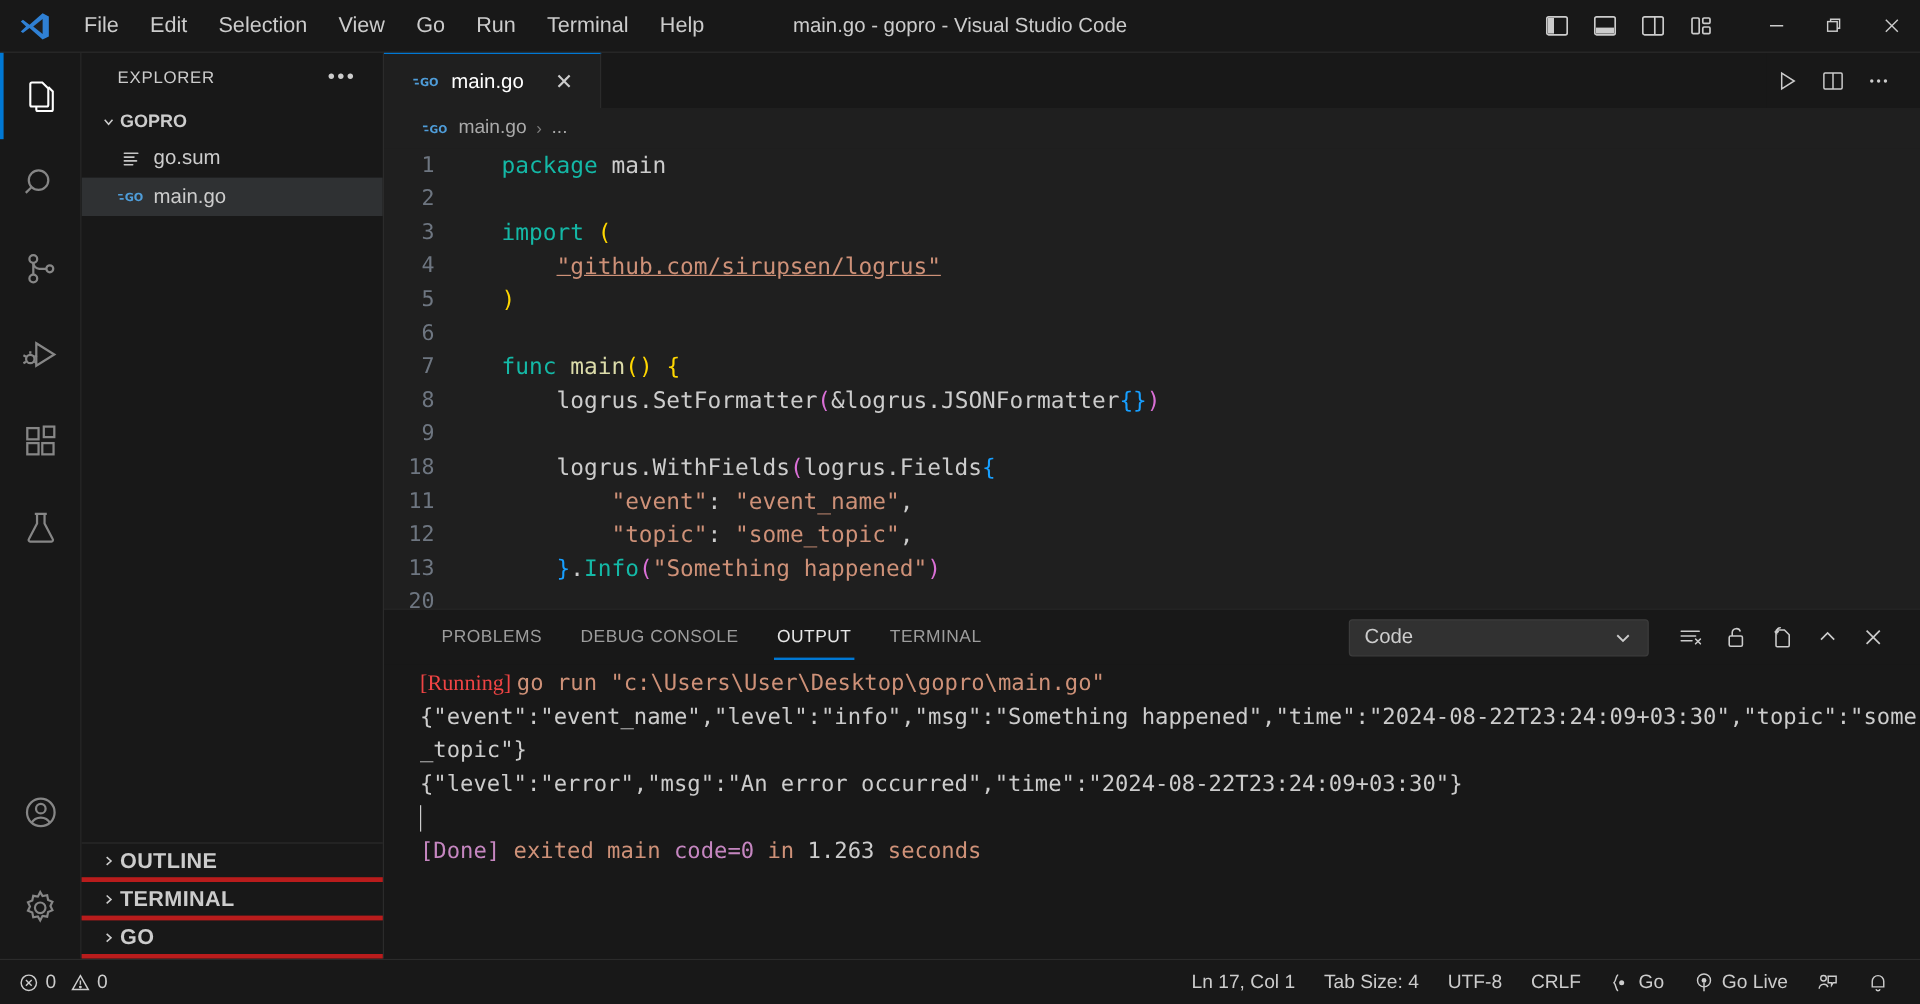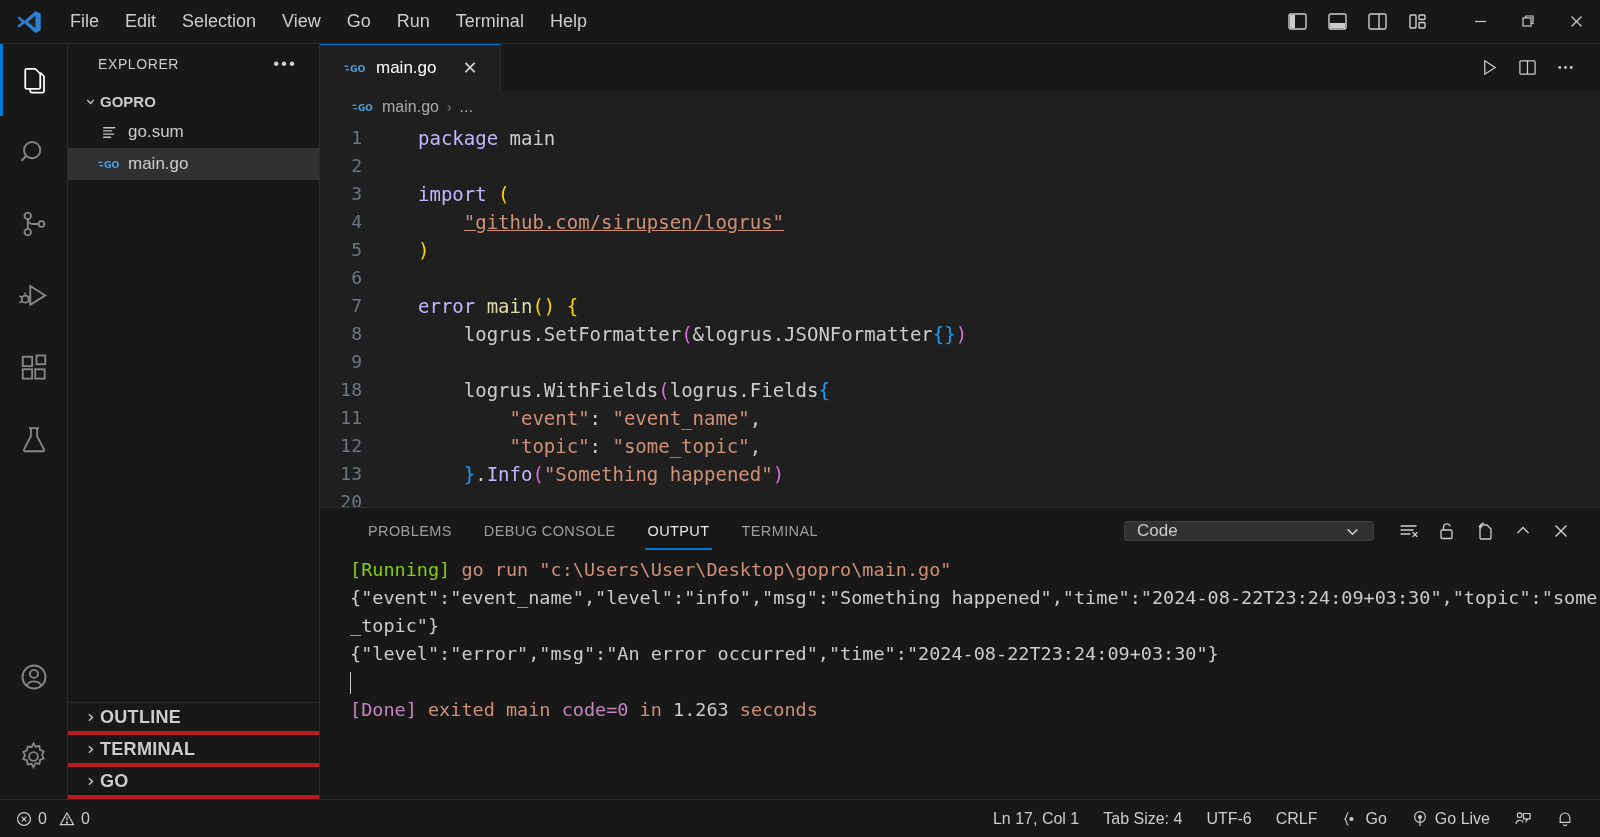--- a/index.html
+++ b/index.html
@@ -112,21 +112,21 @@
     font-family: "DejaVu Sans Mono", monospace; font-size: 19px; line-height: 28px;
   }
   .code-line { display: flex; height: 28px; align-items: center; white-space: pre; }
   .ln {
     width: 68px; flex: 0 0 68px; text-align: right; padding-right: 26px;
     color: #6e7681; font-size: 18px; font-family: "DejaVu Sans Mono", monospace;
   }
   .code-text { padding-left: 30px; color: #cccccc; position: relative; }
 
   
-  .t-kw    { color: #c4b5fd; }
+  .t-kw    { color: #14b8a6; }
   .t-fn    { color: #dcdcaa; }
   .t-str   { color: #ce9178; }
   .t-paren { color: #da70d6; }
   .t-brace { color: #ffd700; }
   .t-brace2{ color: #179fff; }
   .t-plain { color: #cccccc; }
   .t-link  { color: #ce9178; text-decoration: underline; text-decoration-color: #ce9178; }
 
   
   .panel { flex: 0 0 292px; background: #181818; display: flex; flex-direction: column; border-top: 1px solid #2b2b2b; }
@@ -135,33 +135,33 @@
   .p-tab {
     display: flex; align-items: center; padding: 0 16px; color: #9d9d9d;
     font-size: 14.5px; letter-spacing: .4px; position: relative;
   }
   .p-tab.active { color: #e7e7e7; }
   .p-tab.active::after {
     content: ""; position: absolute; left: 14px; right: 14px; bottom: 4px; height: 2px; background: #0078d4;
   }
   .panel-head-right { margin-left: auto; display: flex; align-items: center; gap: 4px; padding-right: 22px; }
   .select-box {
-    width: 250px; height: 20px; background: #313131; border: 1px solid #3c3c3c; border-radius: 3px;
+    width: 250px; height: 31px; background: #313131; border: 1px solid #3c3c3c; border-radius: 3px;
     display: flex; align-items: center; justify-content: space-between; padding: 4px 12px;
     color: #cccccc; font-size: 17px; margin-right: 14px;
   }
   .ph-btn { width: 34px; height: 34px; display: flex; align-items: center; justify-content: center; color: #cccccc; border-radius: 4px; }
 
   .panel-body {
     flex: 1 1 auto; overflow: hidden; padding: 2px 0 0 0;
     font-family: "DejaVu Sans Mono", monospace; font-size: 18.5px; line-height: 28px;
     color: #cccccc; background: #181818;
   }
   .out-line { white-space: pre-wrap; padding-left: 30px; word-break: break-all; }
-  .o-blue { color: #84cc16; }
+  .o-blue { color: #ef4444; font-family: Liberation Serif, serif; }
   .o-mag  { color: #c586c0; }
   .o-str  { color: #ce9178; }
   .o-white{ color: #cccccc; }
   .cursor-bar { display: inline-block; width: 1px; height: 22px; background: #cccccc; vertical-align: middle; }
 
   
   .statusbar {
     height: 38px; flex: 0 0 38px; background: #181818; border-top: 1px solid #2b2b2b;
     display: flex; align-items: center; color: #cccccc; font-size: 16px;
   }
@@ -185,20 +185,21 @@
     <div class="menubar">
       <div class="menu-item">File</div>
       <div class="menu-item">Edit</div>
       <div class="menu-item">Selection</div>
       <div class="menu-item">View</div>
       <div class="menu-item">Go</div>
       <div class="menu-item">Run</div>
       <div class="menu-item">Terminal</div>
       <div class="menu-item">Help</div>
     </div>
+    <div class="window-title">main.go - gopro - Visual Studio Code</div>
     <div class="title-right">
       <div class="layout-ctrls">
         <div class="layout-btn">
           <svg width="19" height="17" viewBox="0 0 19 17">
               <rect x="1" y="1" width="17" height="15" rx="1.5" fill="none" stroke="#cccccc" stroke-width="1.4"></rect>
               <rect x="2" y="2" width="5" height="13" fill="#cccccc"></rect>
             </svg>
         </div>
         <div class="layout-btn">
           <svg width="19" height="17" viewBox="0 0 19 17">
@@ -421,21 +422,21 @@
         <span class="bc-item">...</span>
       </div>
 
       <div class="code-area" id="code-area">
           <div class="code-line"><div class="ln">1</div><div class="code-text"><span class="t-kw">package </span><span class="t-plain">main</span></div></div>
           <div class="code-line"><div class="ln">2</div><div class="code-text"></div></div>
           <div class="code-line"><div class="ln">3</div><div class="code-text"><span class="t-kw">import </span><span class="t-brace">(</span></div></div>
           <div class="code-line"><div class="ln">4</div><div class="code-text"><span class="t-plain">    </span><span class="t-link">"github.com/sirupsen/logrus"</span></div></div>
           <div class="code-line"><div class="ln">5</div><div class="code-text"><span class="t-brace">)</span></div></div>
           <div class="code-line"><div class="ln">6</div><div class="code-text"></div></div>
-          <div class="code-line"><div class="ln">7</div><div class="code-text"><span class="t-kw">error </span><span class="t-fn">main</span><span class="t-brace">()</span><span class="t-plain"> </span><span class="t-brace">{</span></div></div>
+          <div class="code-line"><div class="ln">7</div><div class="code-text"><span class="t-kw">func </span><span class="t-fn">main</span><span class="t-brace">()</span><span class="t-plain"> </span><span class="t-brace">{</span></div></div>
           <div class="code-line"><div class="ln">8</div><div class="code-text"><span class="t-plain">    </span><span class="t-plain">logrus</span><span class="t-plain">.</span><span class="t-plain">SetFormatter</span><span class="t-paren">(</span><span class="t-plain">&amp;logrus.JSONFormatter</span><span class="t-brace2">{}</span><span class="t-paren">)</span></div></div>
           <div class="code-line"><div class="ln">9</div><div class="code-text"></div></div>
           <div class="code-line"><div class="ln">18</div><div class="code-text"><span class="t-plain">    </span><span class="t-plain">logrus.WithFields</span><span class="t-paren">(</span><span class="t-plain">logrus.Fields</span><span class="t-brace2">{</span></div></div>
           <div class="code-line"><div class="ln">11</div><div class="code-text"><span class="t-plain">        </span><span class="t-str">"event"</span><span class="t-plain">: </span><span class="t-str">"event_name"</span><span class="t-plain">,</span></div></div>
           <div class="code-line"><div class="ln">12</div><div class="code-text"><span class="t-plain">        </span><span class="t-str">"topic"</span><span class="t-plain">: </span><span class="t-str">"some_topic"</span><span class="t-plain">,</span></div></div>
           <div class="code-line"><div class="ln">13</div><div class="code-text"><span class="t-plain">    </span><span class="t-brace2">}</span><span class="t-plain">.</span><span class="t-kw">Info</span><span class="t-paren">(</span><span class="t-str">"Something happened"</span><span class="t-paren">)</span></div></div>
           <div class="code-line"><div class="ln">20</div><div class="code-text"></div></div>
         </div>
 
       <div class="panel">
@@ -517,21 +518,21 @@
               <line x1="8" y1="6" x2="8" y2="9.6"></line>
               <circle cx="8" cy="11.6" r="0.6" fill="#cccccc"></circle>
             </svg>
         </span>
         <span>0</span>
       </div>
     </div>
     <div class="sb-right">
       <div class="sb-item">Ln 17, Col 1</div>
       <div class="sb-item">Tab Size: 4</div>
-      <div class="sb-item">UTF-6</div>
+      <div class="sb-item">UTF-8</div>
       <div class="sb-item">CRLF</div>
       <div class="sb-item">
         <span>
           <svg width="18" height="18" viewBox="0 0 18 18" fill="none" stroke="#cccccc" stroke-width="1.2">
             <path d="M6.5 2.5 C4.5 2.5 5 7 3 9 c2 2 1.5 6.5 3.5 6.5"></path>
             <circle cx="9.4" cy="9" r="2.1" fill="#cccccc" stroke="none"></circle>
           </svg>
         </span>
         <span>Go</span>
       </div>

